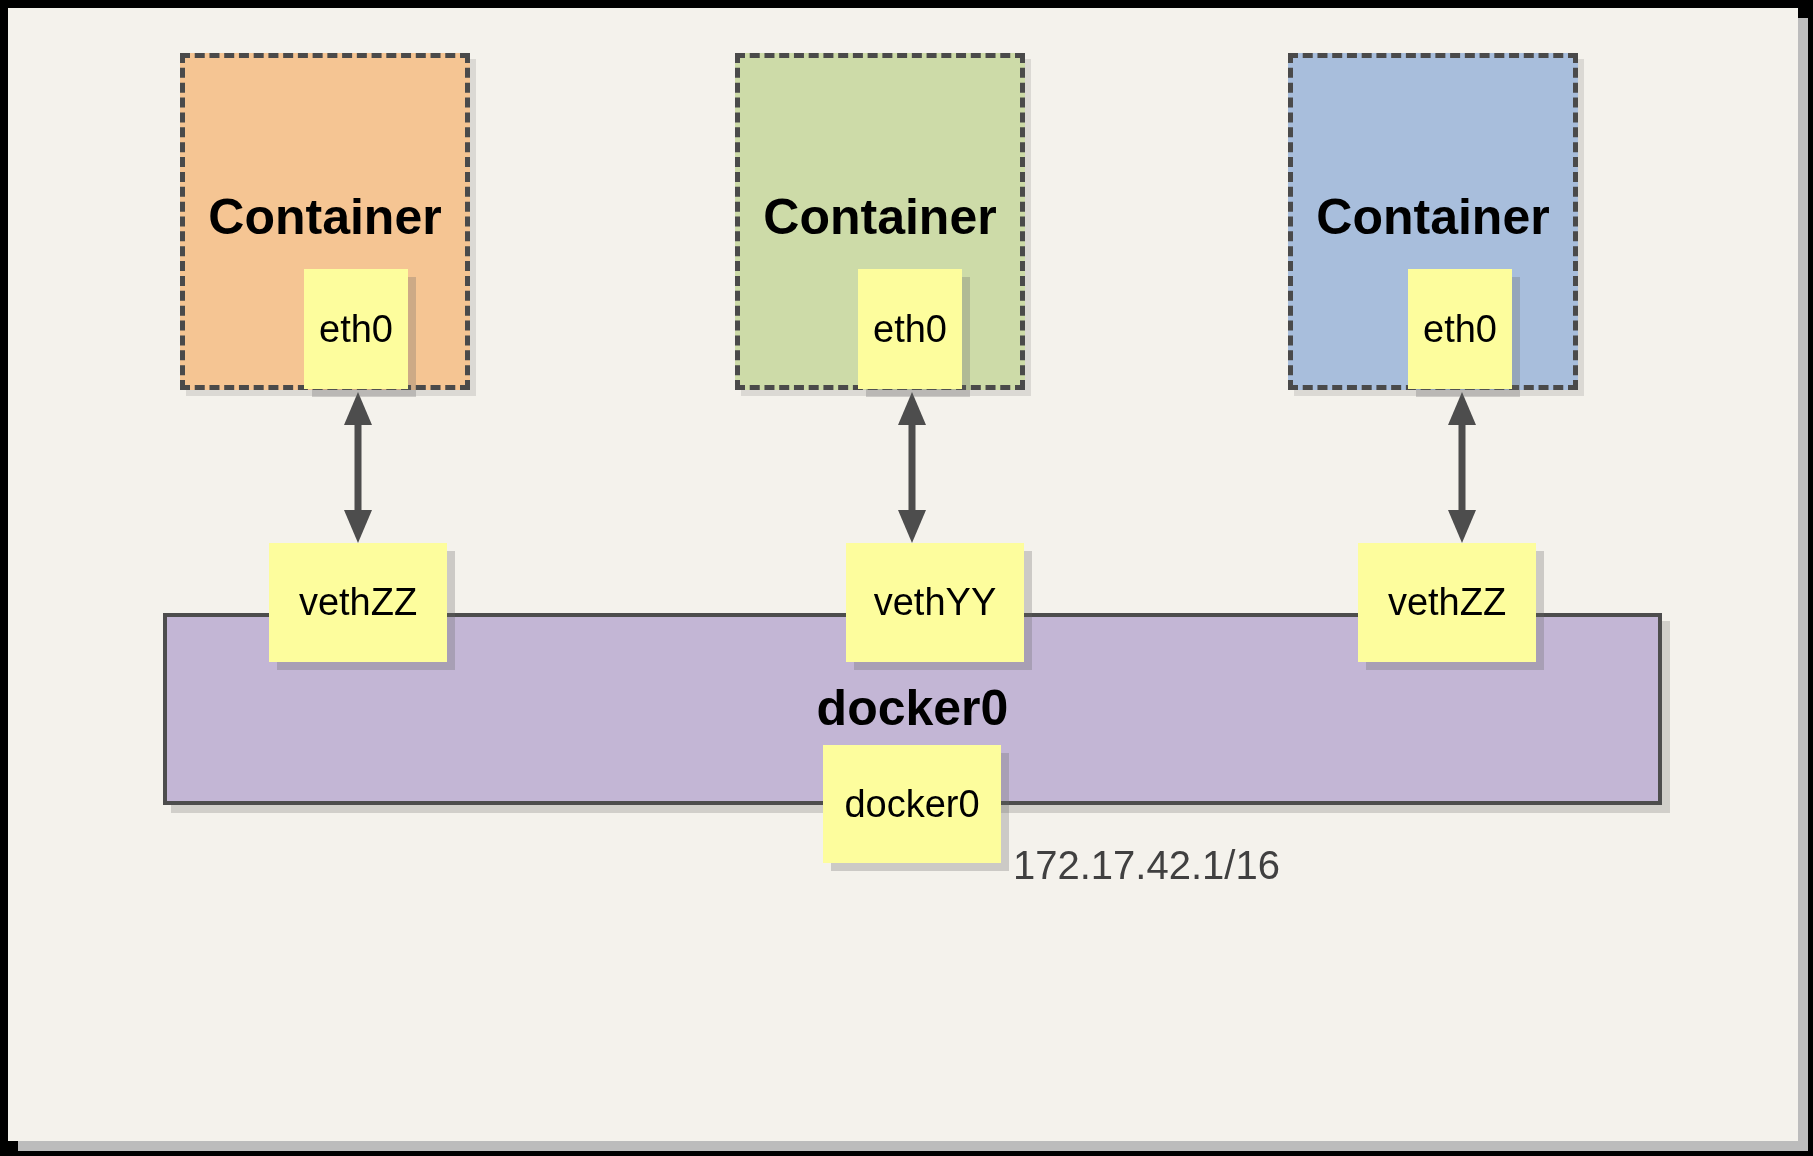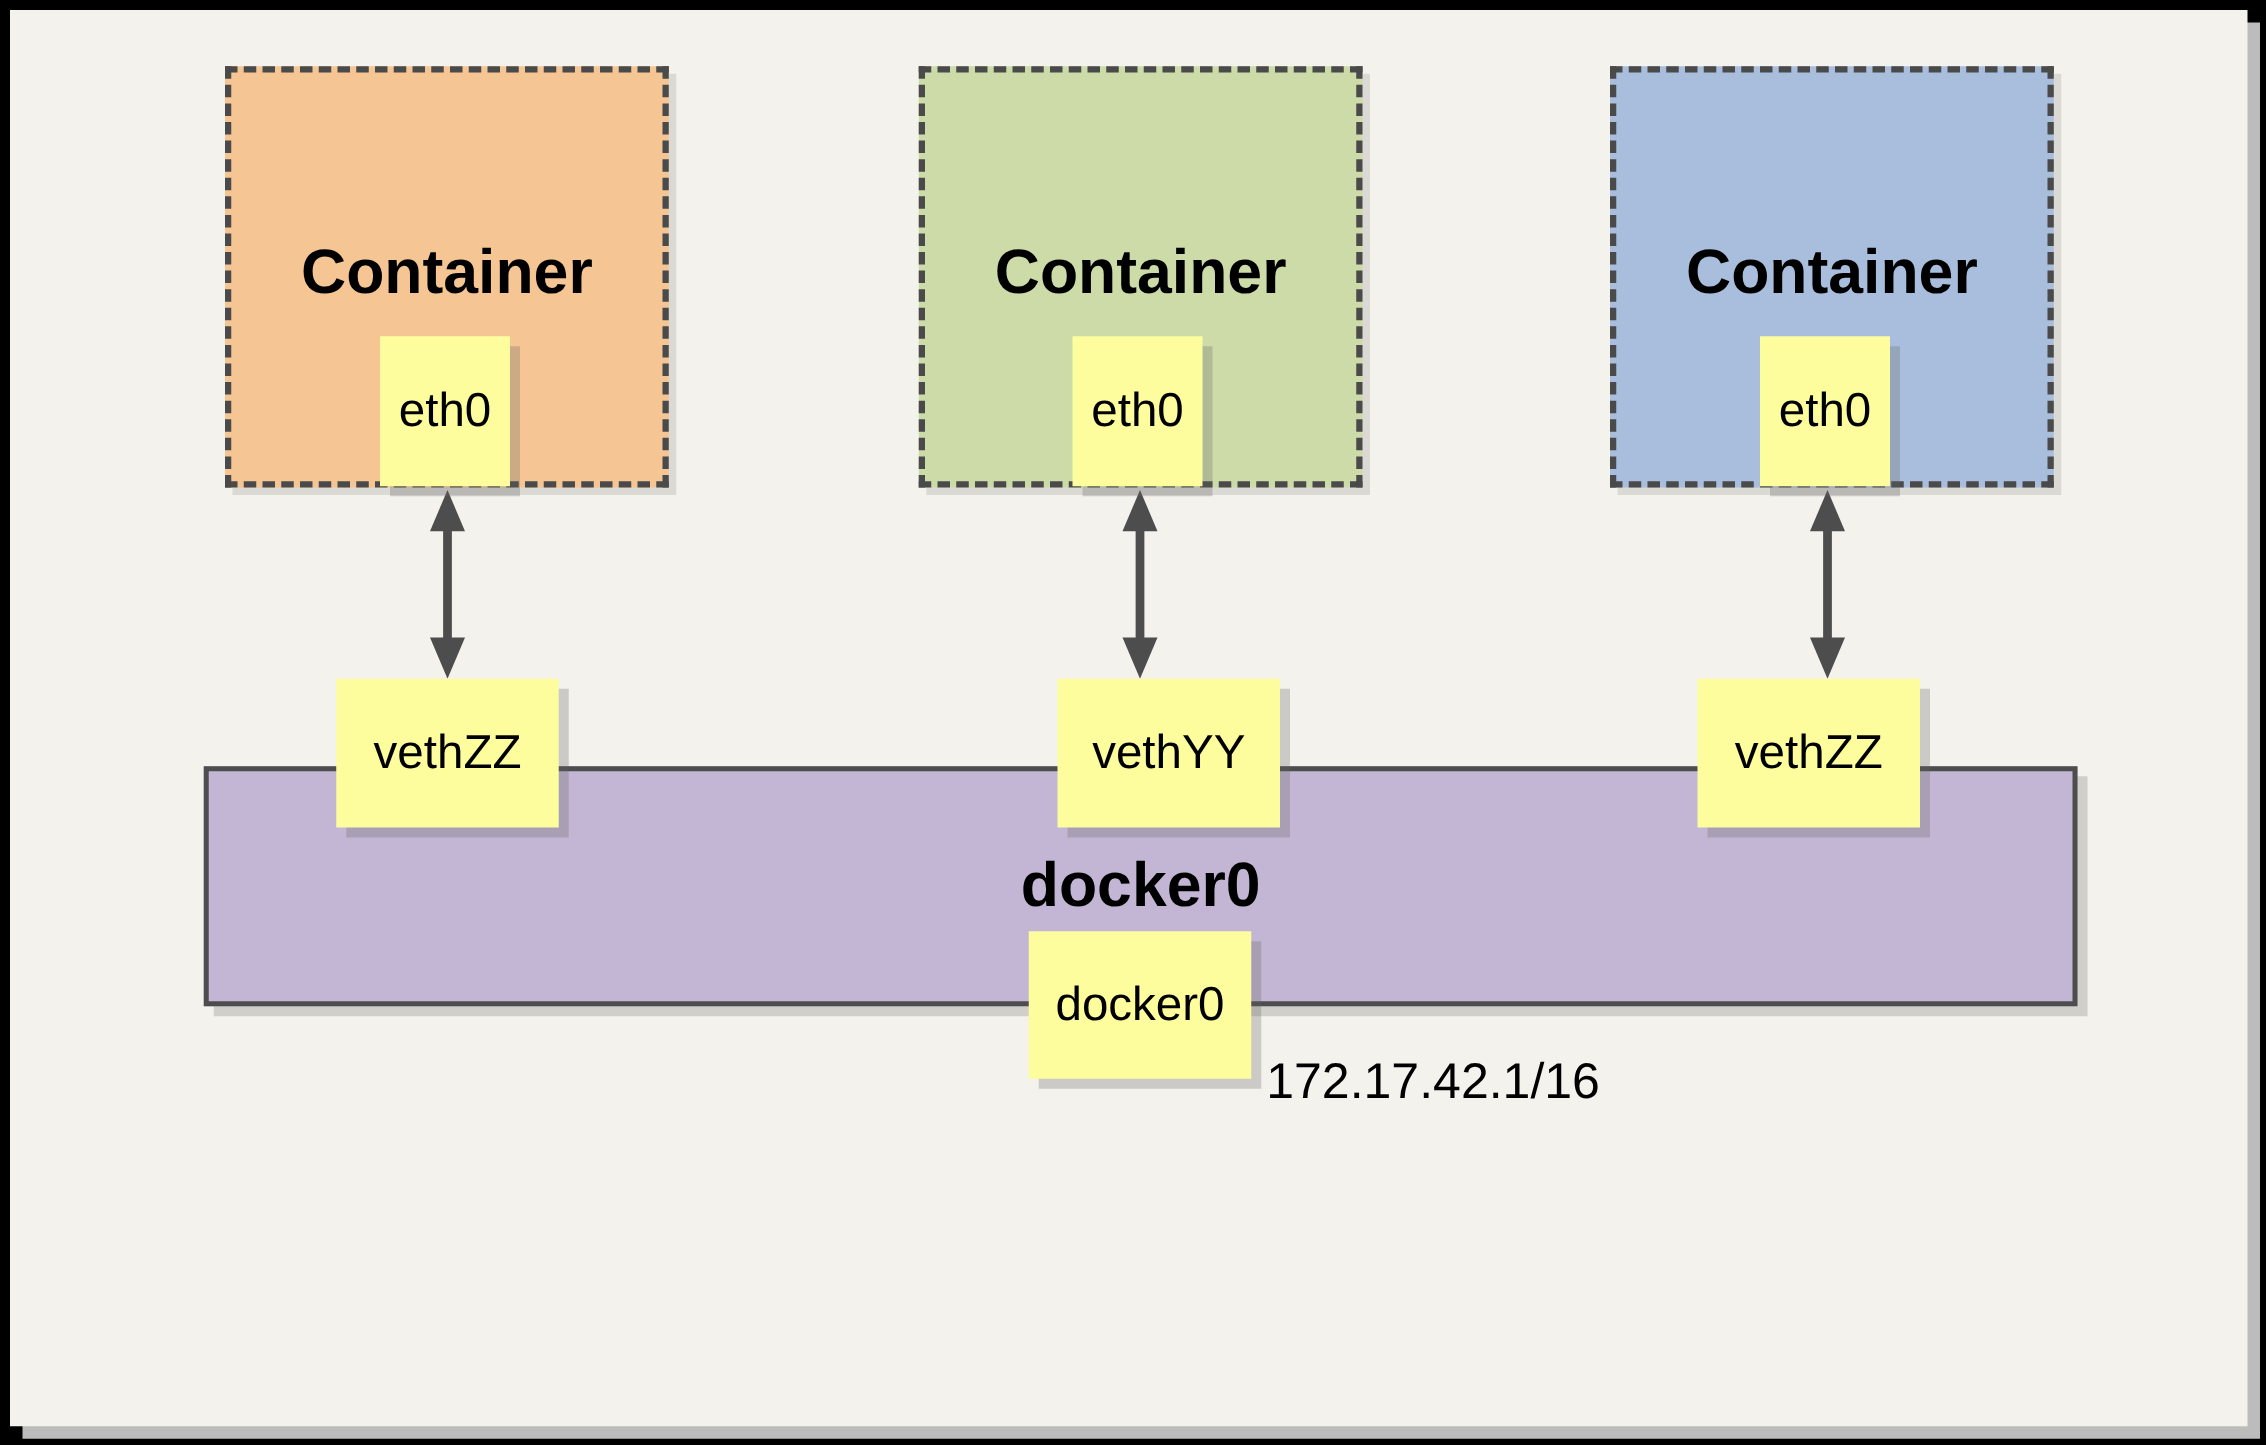--- a/index.html
+++ b/index.html
@@ -17,21 +17,21 @@
   .panel {
     position: absolute;
     left: 8px; top: 8px;
     width: 1790px; height: 1133px;
     background: var(--background, #F4F2EC);
     box-shadow: 10px 10px 0 #BCBCBC;
   }
   
   .cbox {
     position: absolute;
-    top: 45px; height: 337px; width: 355px;
+    top: 45px; height: 337px; width: 290px;
     border: 5px dashed #4A4A4A;
     box-sizing: border-box;
     box-shadow: 6px 6px 0 rgba(0,0,0,0.10);
     z-index: 1;
   }
   .cbox.c1 { left: 172px;  background: var(--container_orange, #F5C593); }
   .cbox.c2 { left: 727px;  background: var(--container_green,  #CDDBA8); }
   .cbox.c3 { left: 1280px; background: var(--container_blue,   #A8BEDC); }
   .cbox-title {
     position: absolute;
@@ -84,21 +84,21 @@
     left: 155px; width: 1499px; top: 675px;
     text-align: center;
     font-size: 50px; line-height: 50px;
     font-weight: bold; color: #000;
     z-index: 2;
   }
   .ip-label {
     position: absolute;
     left: 1005px; top: 835px;
     font-size: 40px; line-height: 44px;
-    color: #000000;
+    color: #404040;
     z-index: 2;
     white-space: nowrap;
   }
   .host-label {
     position: absolute;
     left: 0; width: 1722px; top: 958px;
     text-align: center;
     font-size: 84px; line-height: 88px;
     color: #000;
     z-index: 2;

